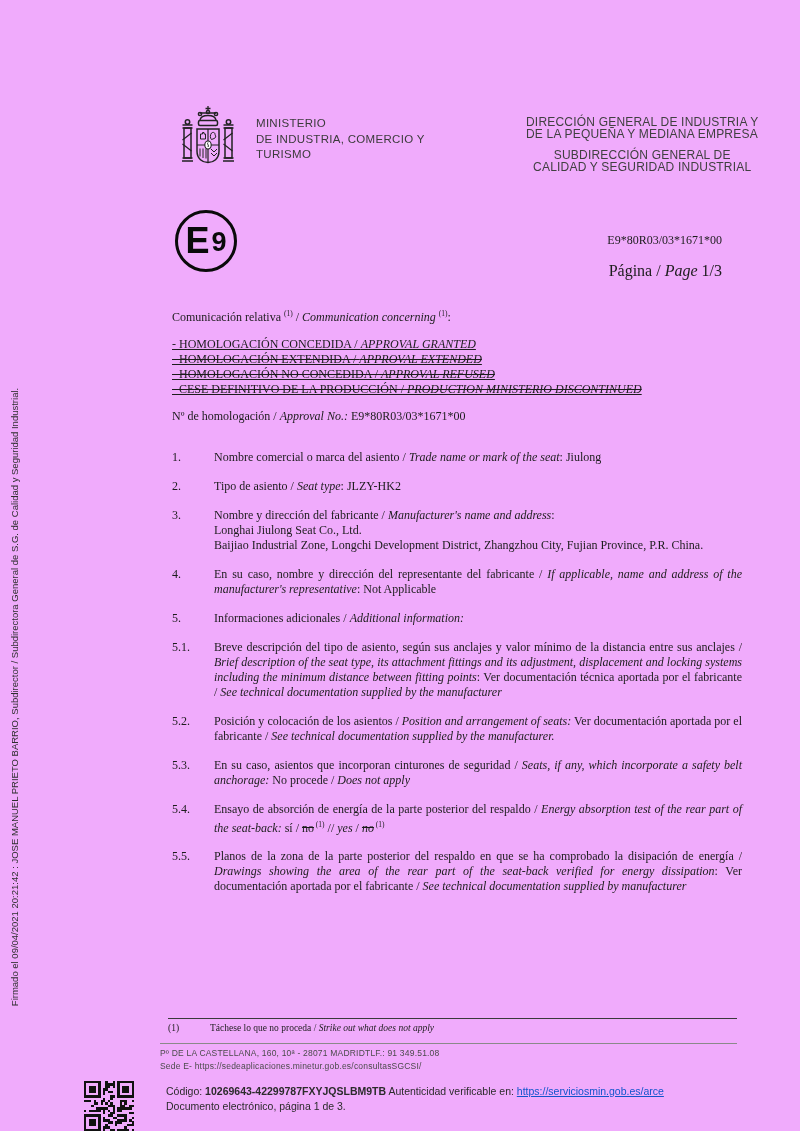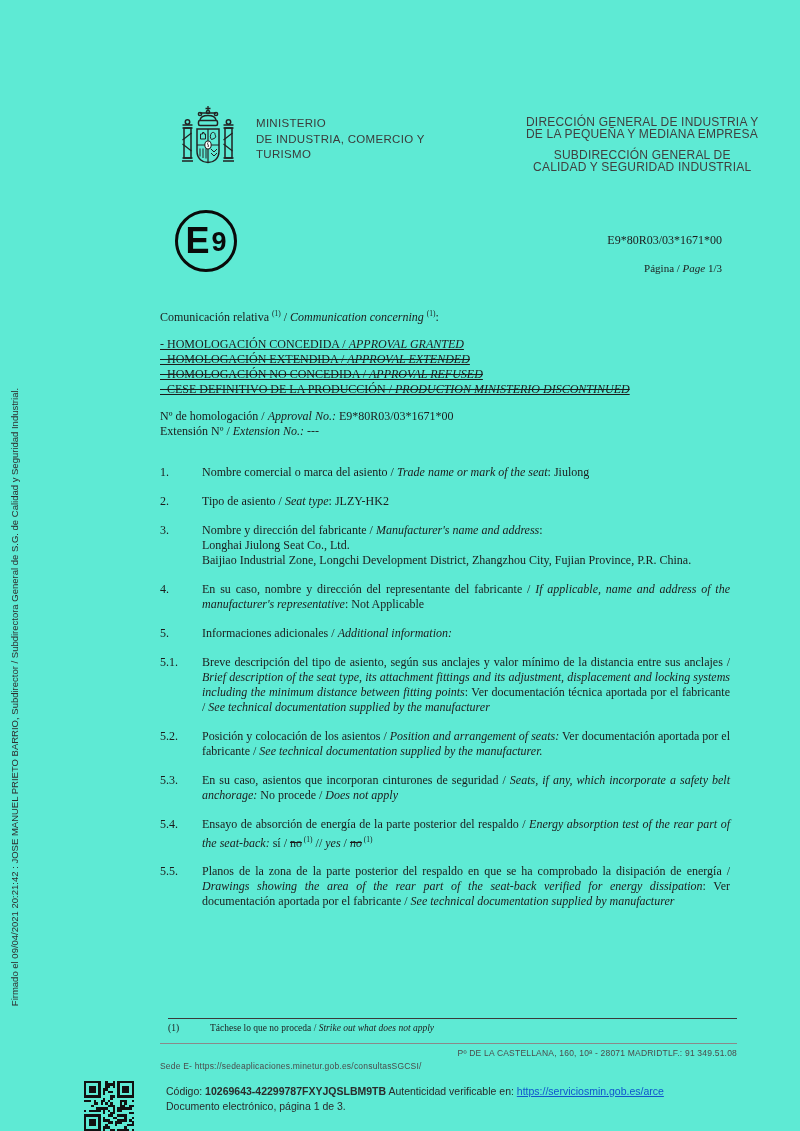--- a/index.html
+++ b/index.html
@@ -1,16 +1,16 @@
 <!DOCTYPE html>
 <html><head>
 <meta charset="utf-8">
 <style>
   html,body{margin:0;padding:0;background:#e8e8e8;}
-  .page{position:relative;width:800px;height:1131px;background:#5eead4;overflow:hidden;
+  .page{position:relative;width:800px;height:1131px;background:#f0abfc;overflow:hidden;
         font-family:"Liberation Serif",serif;color:#1c1c1c;margin:0 auto;}
 
   
   .vertical-signature{position:absolute;left:14px;top:697px;
         transform:translate(-50%,-50%) rotate(-90deg);white-space:nowrap;
         font-family:"Liberation Sans",sans-serif;font-size:9.5px;color:#2e2e2e;}
 
   
   .coat{position:absolute;left:170px;top:103px;width:76px;height:82px;}
   .ministry{position:absolute;left:256px;top:116px;font-family:"Liberation Sans",sans-serif;
@@ -20,24 +20,24 @@
   .hdr-right .grp2{margin-top:10px;text-align:center;}
 
   
   .emark{position:absolute;left:175px;top:210px;width:56px;height:56px;border:3px solid #0a0a0a;
         border-radius:50%;display:flex;align-items:center;justify-content:center;
         font-family:"Liberation Sans",sans-serif;color:#0a0a0a;}
   .emark .E{font-size:36px;font-weight:800;line-height:1;}
   .emark .D{font-size:27px;font-weight:700;line-height:1;margin-left:2px;margin-top:2px;}
 
   .reference{position:absolute;right:78px;top:233px;font-size:12px;text-align:right;}
-  .pageline{position:absolute;right:78px;top:262px;font-size:11px;}
-
-  
-  .content{position:absolute;left:160px;top:306px;width:570px;font-size:12px;line-height:15px;}
+  .pageline{position:absolute;right:78px;top:262px;font-size:16px;}
+
+  
+  .content{position:absolute;left:172px;top:306px;width:570px;font-size:12px;line-height:15px;}
   .block-intro{margin-bottom:12px;}
   .block-comm{margin-bottom:12px;text-decoration:underline;}
   .block-subject{margin-bottom:30px;text-align:justify;}
   .block-approval{margin-bottom:26px;}
   .items .row{margin-bottom:14px;}
   .row{display:flex;}
   .row .num{width:42px;flex:none;}
   .row .body{flex:1;text-align:justify;}
   .comm .row .body{text-align:left;}
   .struck{text-decoration:line-through;}
@@ -52,21 +52,21 @@
 
   
   .footnote-sep{position:absolute;left:168px;right:63px;top:1018px;border-top:1px solid #3a3a3a;}
   .footnote{position:absolute;left:168px;right:63px;top:1022px;font-size:9.5px;line-height:12px;}
   .footnote .num{width:42px;flex:none;}
 
   
   .footer{position:absolute;left:160px;right:63px;top:1043px;border-top:1.5px solid #8a8a8a;
         padding-top:3px;font-family:"Liberation Sans",sans-serif;font-size:8.5px;
         line-height:13px;color:#4b4b4b;letter-spacing:.2px;}
-  .footer .r1{display:flex;justify-content:flex-end;}
+  .footer .r1{display:flex;justify-content:flex-start;}
 
   
   .qr{position:absolute;left:84px;top:1081px;width:50px;height:50px;}
   .sigbar{position:absolute;left:166px;top:1084px;width:600px;
         font-family:"Liberation Sans",sans-serif;font-size:10.5px;line-height:15px;color:#2b2b2b;}
 </style>
 </head>
 <body>
 
 <div class="page">
@@ -148,23 +148,20 @@
         <div class="row struck">
           <div class="body"><span class="seg-es">- HOMOLOGACIÓN NO CONCEDIDA / </span><span class="seg-en">APPROVAL REFUSED</span></div>
         </div>
         <div class="row struck">
           <div class="body"><span class="seg-es">- CESE DEFINITIVO DE LA PRODUCCIÓN / </span><span class="seg-en">PRODUCTION MINISTERIO DISCONTINUED</span></div>
         </div>
       </div>
     <div class="block-approval">
         <div class="row">
           <div class="body"><span class="seg-es">Nº de homologación / </span><span class="seg-en">Approval No.:</span><span class="seg-es"> E9*80R03/03*1671*00</span></div>
-        </div>
-        <div class="row">
-          <div class="body"><span class="seg-es">Extensión Nº / </span><span class="seg-en">Extension No.:</span><span class="seg-es"> ---</span></div>
         </div>
       </div>
     <div class="items">
         <div class="row">
           <div class="num">1.</div>
           <div class="body"><span class="seg-es">Nombre comercial o marca del asiento / </span><span class="seg-en">Trade name or mark of the seat</span><span class="seg-es">: Jiulong</span></div>
         </div>
         <div class="row">
           <div class="num">2.</div>
           <div class="body"><span class="seg-es">Tipo de asiento / </span><span class="seg-en">Seat type</span><span class="seg-es">:  JLZY-HK2</span></div>

